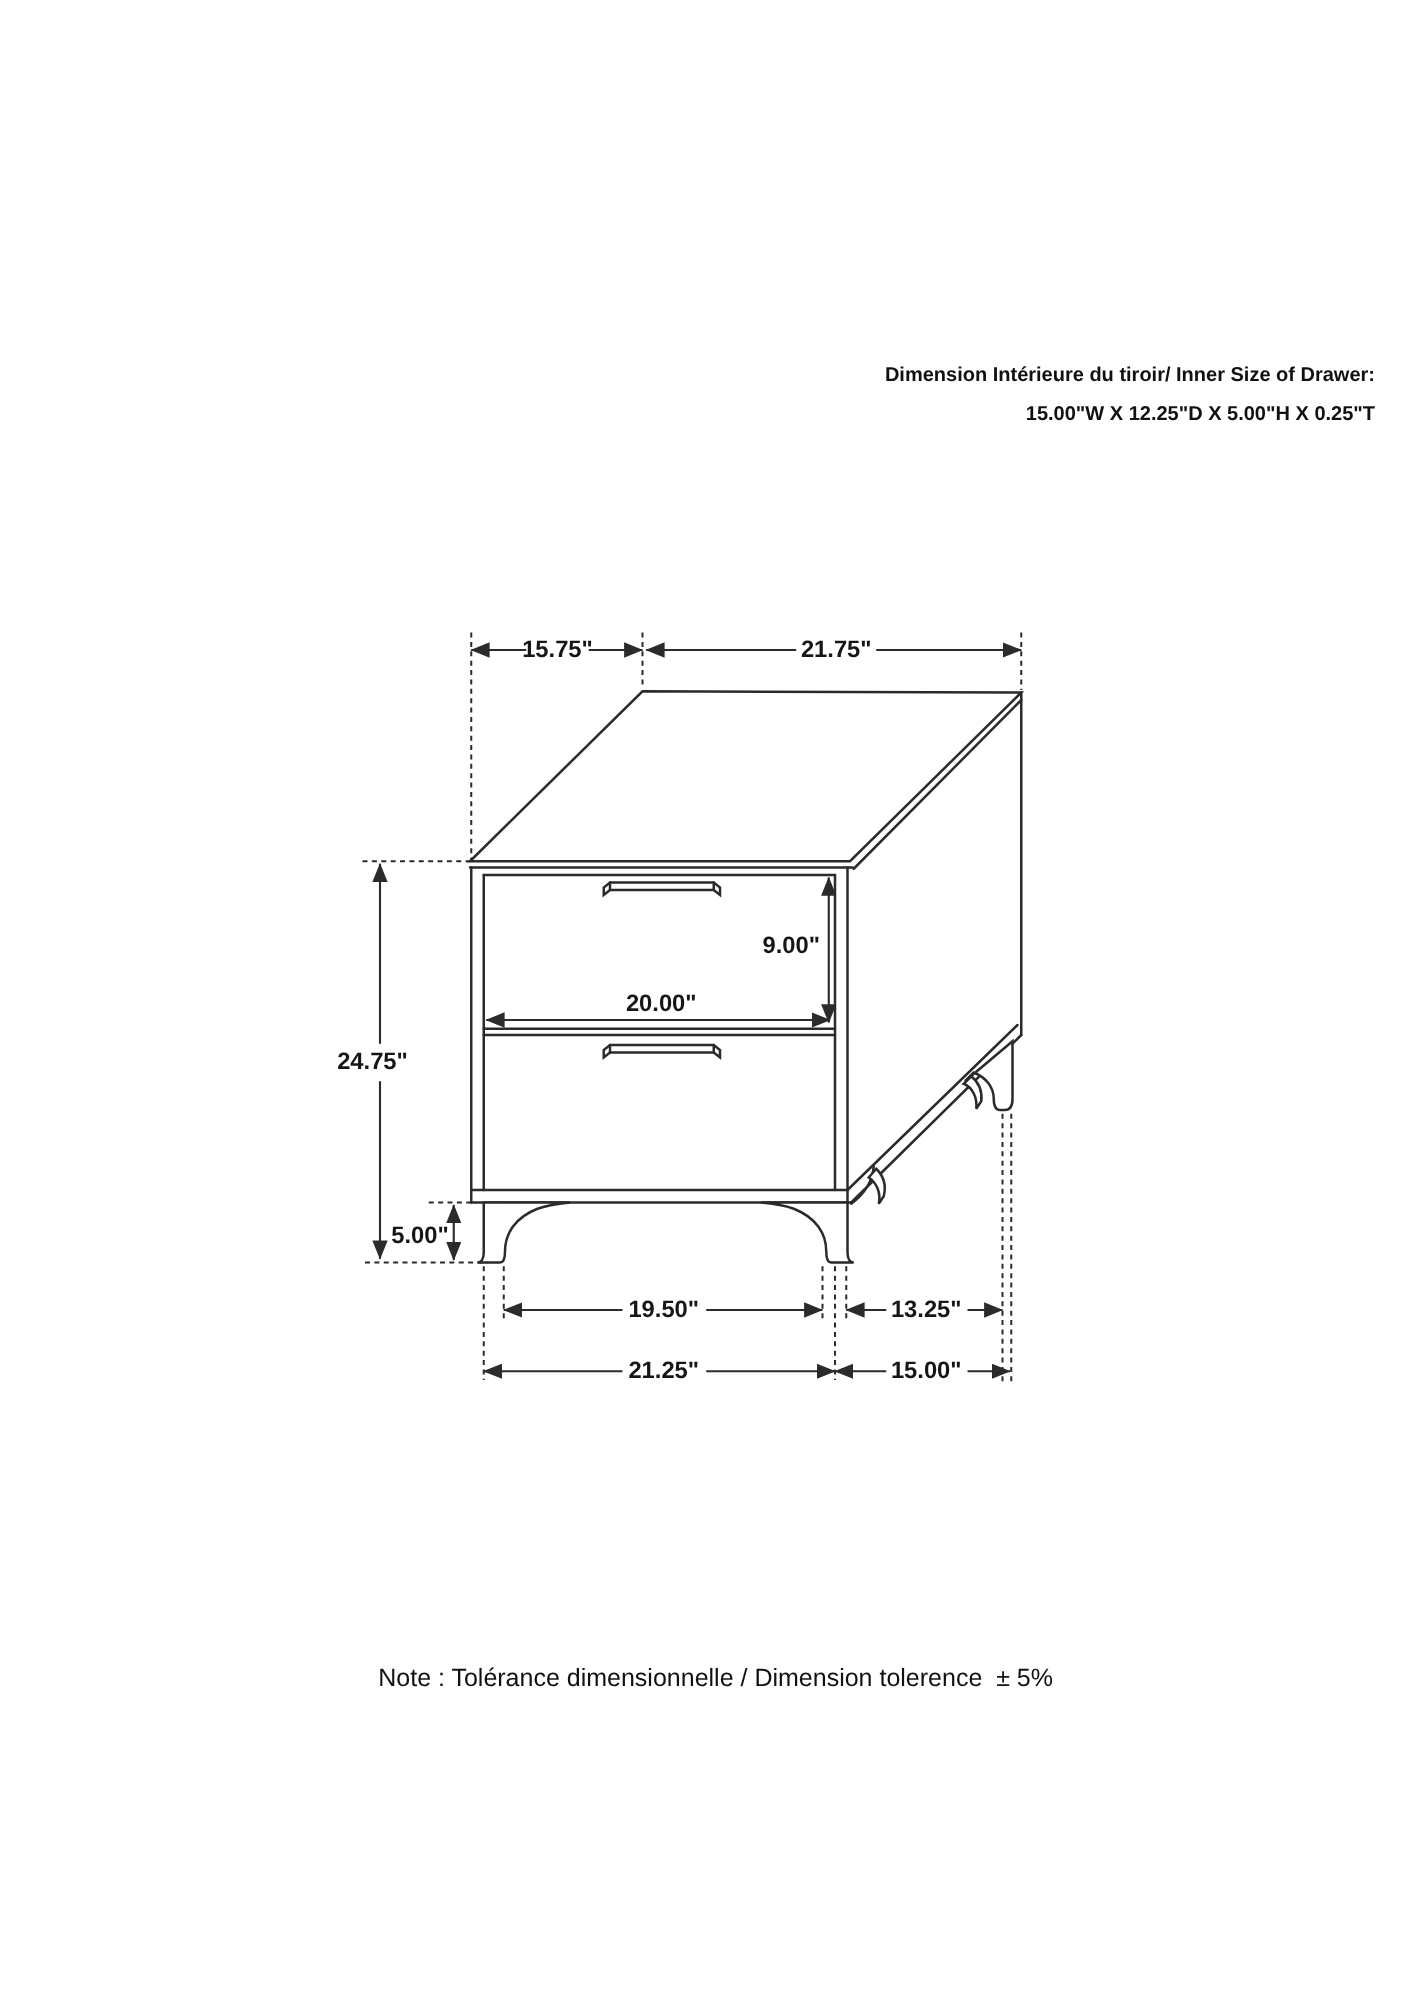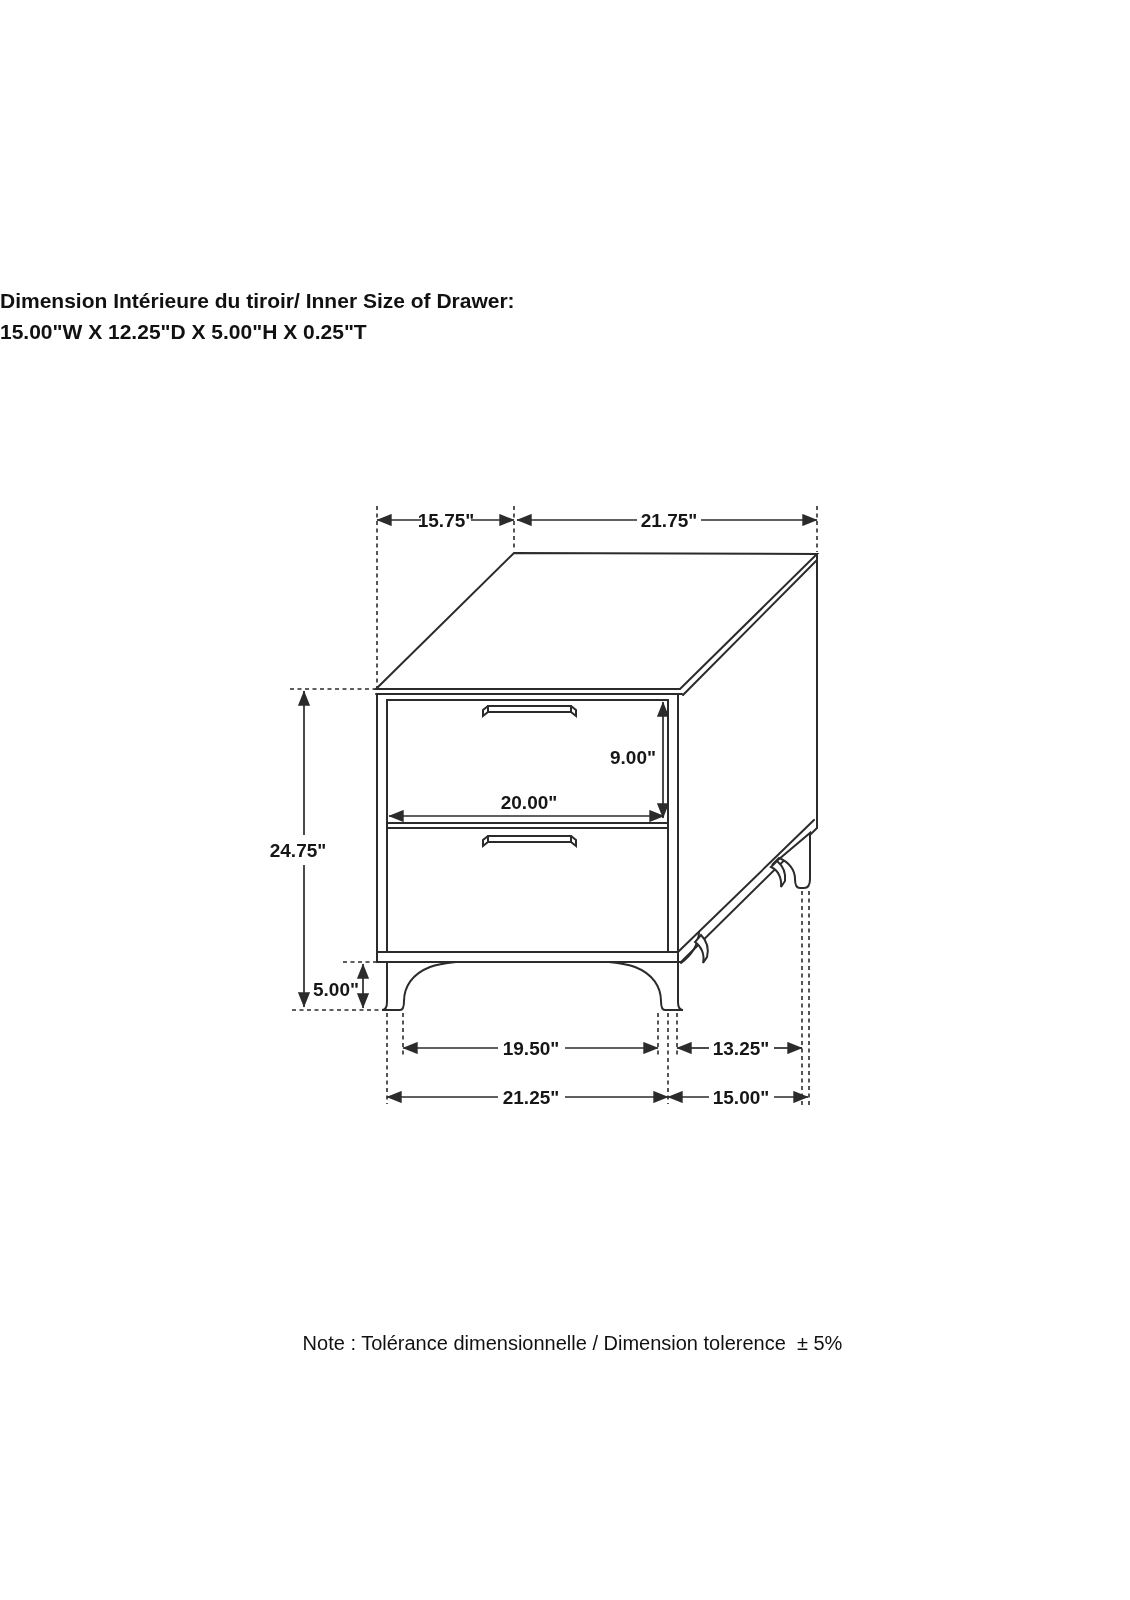--- a/index.html
+++ b/index.html
@@ -7,23 +7,23 @@
     width:1130px;height:1600px;
     background:#ffffff;
     font-family:"Liberation Sans", sans-serif;
     position:relative;
     overflow:hidden;
   }
   .page{position:absolute;inset:0;background:#ffffff;}
   .title-block{
     position:absolute;
     top:285px;left:0;width:1100px;
-    text-align:left;
+    text-align:right;
     font-weight:bold;
-    font-size:21px;
+    font-size:16px;
     line-height:31px;
     color:#111111;
   }
   .note-block{
     position:absolute;
     top:1332px;left:0;width:1145px;
     text-align:center;
     font-size:20px;
     color:#111111;
     white-space:pre;

